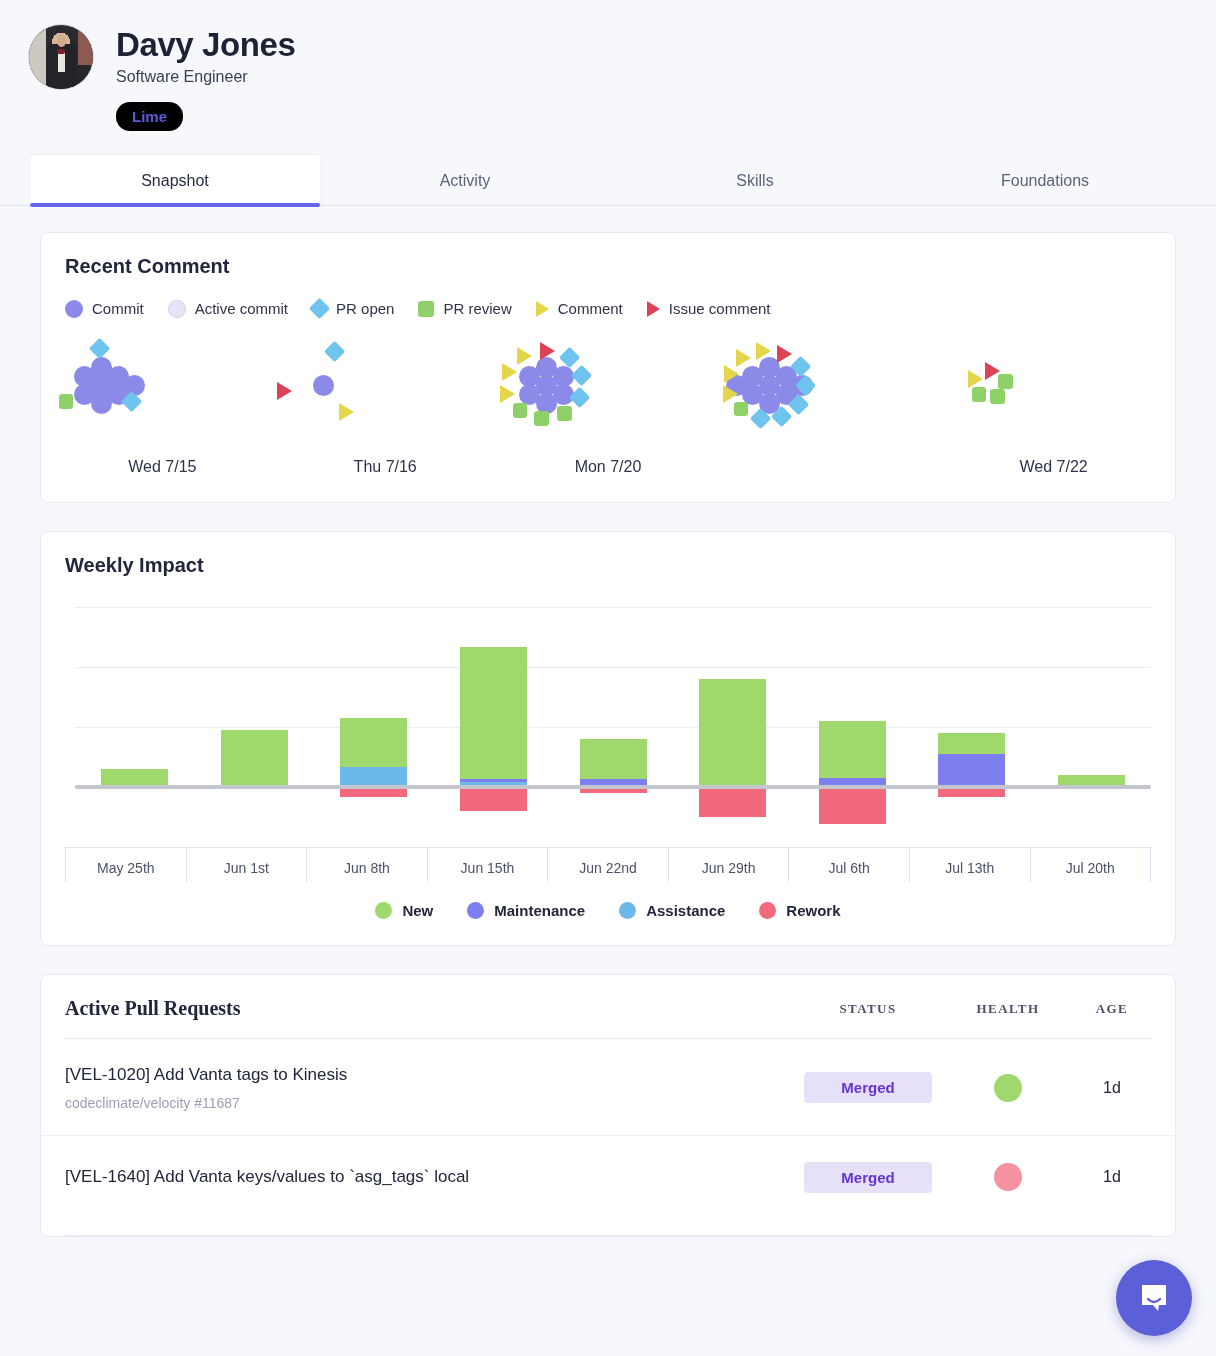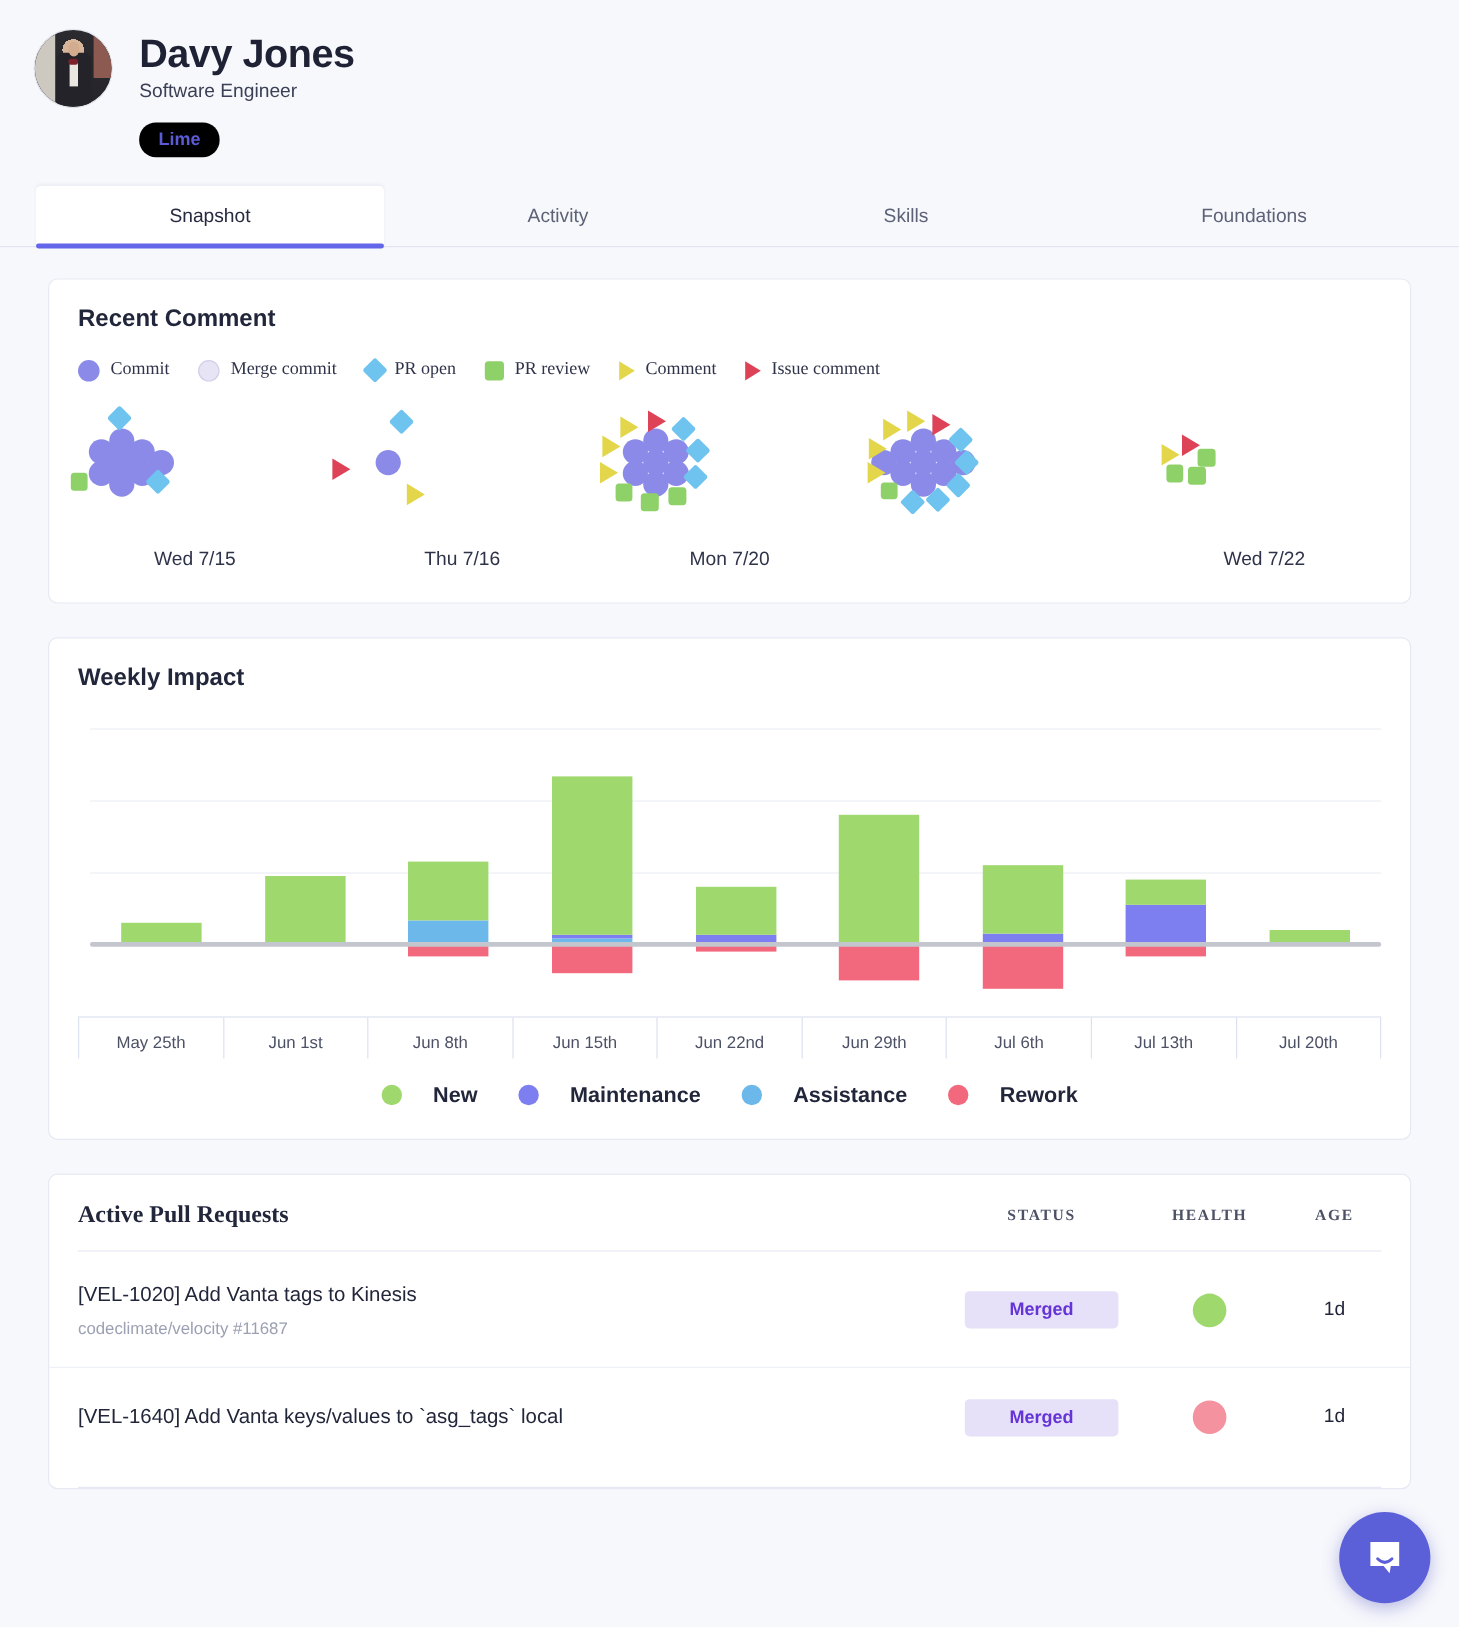--- a/index.html
+++ b/index.html
@@ -72,21 +72,21 @@
     background:#fff; border:1px solid #e6e9f3; border-radius:8px;
     margin-bottom:28px;
   }
   .card-title {
     font-size:20px; font-weight:700; color:#22263a;
     padding:22px 24px 0 24px;
   }
 
   
   .ra-legend { display:flex; align-items:center; gap:24px; padding:22px 24px 0 24px; }
-  .ra-li { display:flex; align-items:center; gap:9px; font-size:15px; color:#2f3349;font-family:Liberation Serif, serif; }
+  .ra-li { display:flex; align-items:center; gap:9px; font-size:15px; color:#2f3349; }
   .sh-circle { width:18px; height:18px; border-radius:50%; }
   .sh-diamond { width:15px; height:15px; transform:rotate(45deg); border-radius:2px; }
   .sh-square { width:16px; height:16px; border-radius:3px; }
   .sh-tri {
     width:0; height:0; border-left:13px solid currentColor;
     border-top:8px solid transparent; border-bottom:8px solid transparent;
   }
   .ra-days { display:flex; padding:16px 10px 0 10px; }
   .ra-day { flex:1; text-align:center; }
   .ra-cluster { height:110px; position:relative; }
@@ -100,21 +100,21 @@
   .bars { position:absolute; left:10px; right:0; top:0; bottom:0; display:flex; }
   .bar-col { flex:1; position:relative; }
   .seg { position:absolute; left:22%; width:56%; }
   .xaxis { display:flex; margin:0 24px; border-top:1px solid #dde2f0; }
   .xtick {
     flex:1; text-align:center; font-size:14px; color:#4c5166;
     padding:12px 0 6px 0; border-left:1px solid #dde2f0;
   }
   .xtick:last-child { border-right:1px solid #dde2f0; }
   .ch-legend { display:flex; justify-content:center; gap:34px; padding:20px 0 26px 0; }
-  .ch-li { display:flex; align-items:center; gap:26px; font-size:18px; font-weight:700; color:#22263a; }
+  .ch-li { display:flex; align-items:center; gap:10px; font-size:15px; font-weight:700; color:#22263a; }
   .ch-dot { width:17px; height:17px; border-radius:50%; }
 
   
   .pr-head { display:flex; align-items:flex-end; padding:22px 24px 0 24px;font-family:Liberation Serif, serif; }
   .pr-head .t { flex:1; font-size:20px; font-weight:700; color:#22263a; }
   .pr-col {
     font-size:13px; letter-spacing:1.4px; font-weight:600;
     color:#4c5166; text-align:center; padding-bottom:3px;
   }
   .c-status { width:150px; }
@@ -174,21 +174,21 @@
   <div class="card">
     <div class="card-title">Recent Comment</div>
 
     <div class="ra-legend" id="ra-legend">
         <div class="ra-li">
           <span class="sh-circle" style="background: rgb(139, 138, 232);"></span>
           <span>Commit</span>
         </div>
         <div class="ra-li">
           <span class="sh-circle" style="background: rgb(230, 228, 245); border: 1px solid rgb(210, 207, 232);"></span>
-          <span>Merge commit</span>
+          <span>Active commit</span>
         </div>
         <div class="ra-li">
           <span class="sh-diamond" style="background: rgb(110, 196, 239);"></span>
           <span>PR open</span>
         </div>
         <div class="ra-li">
           <span class="sh-square" style="background: rgb(142, 209, 105);"></span>
           <span>PR review</span>
         </div>
         <div class="ra-li">

